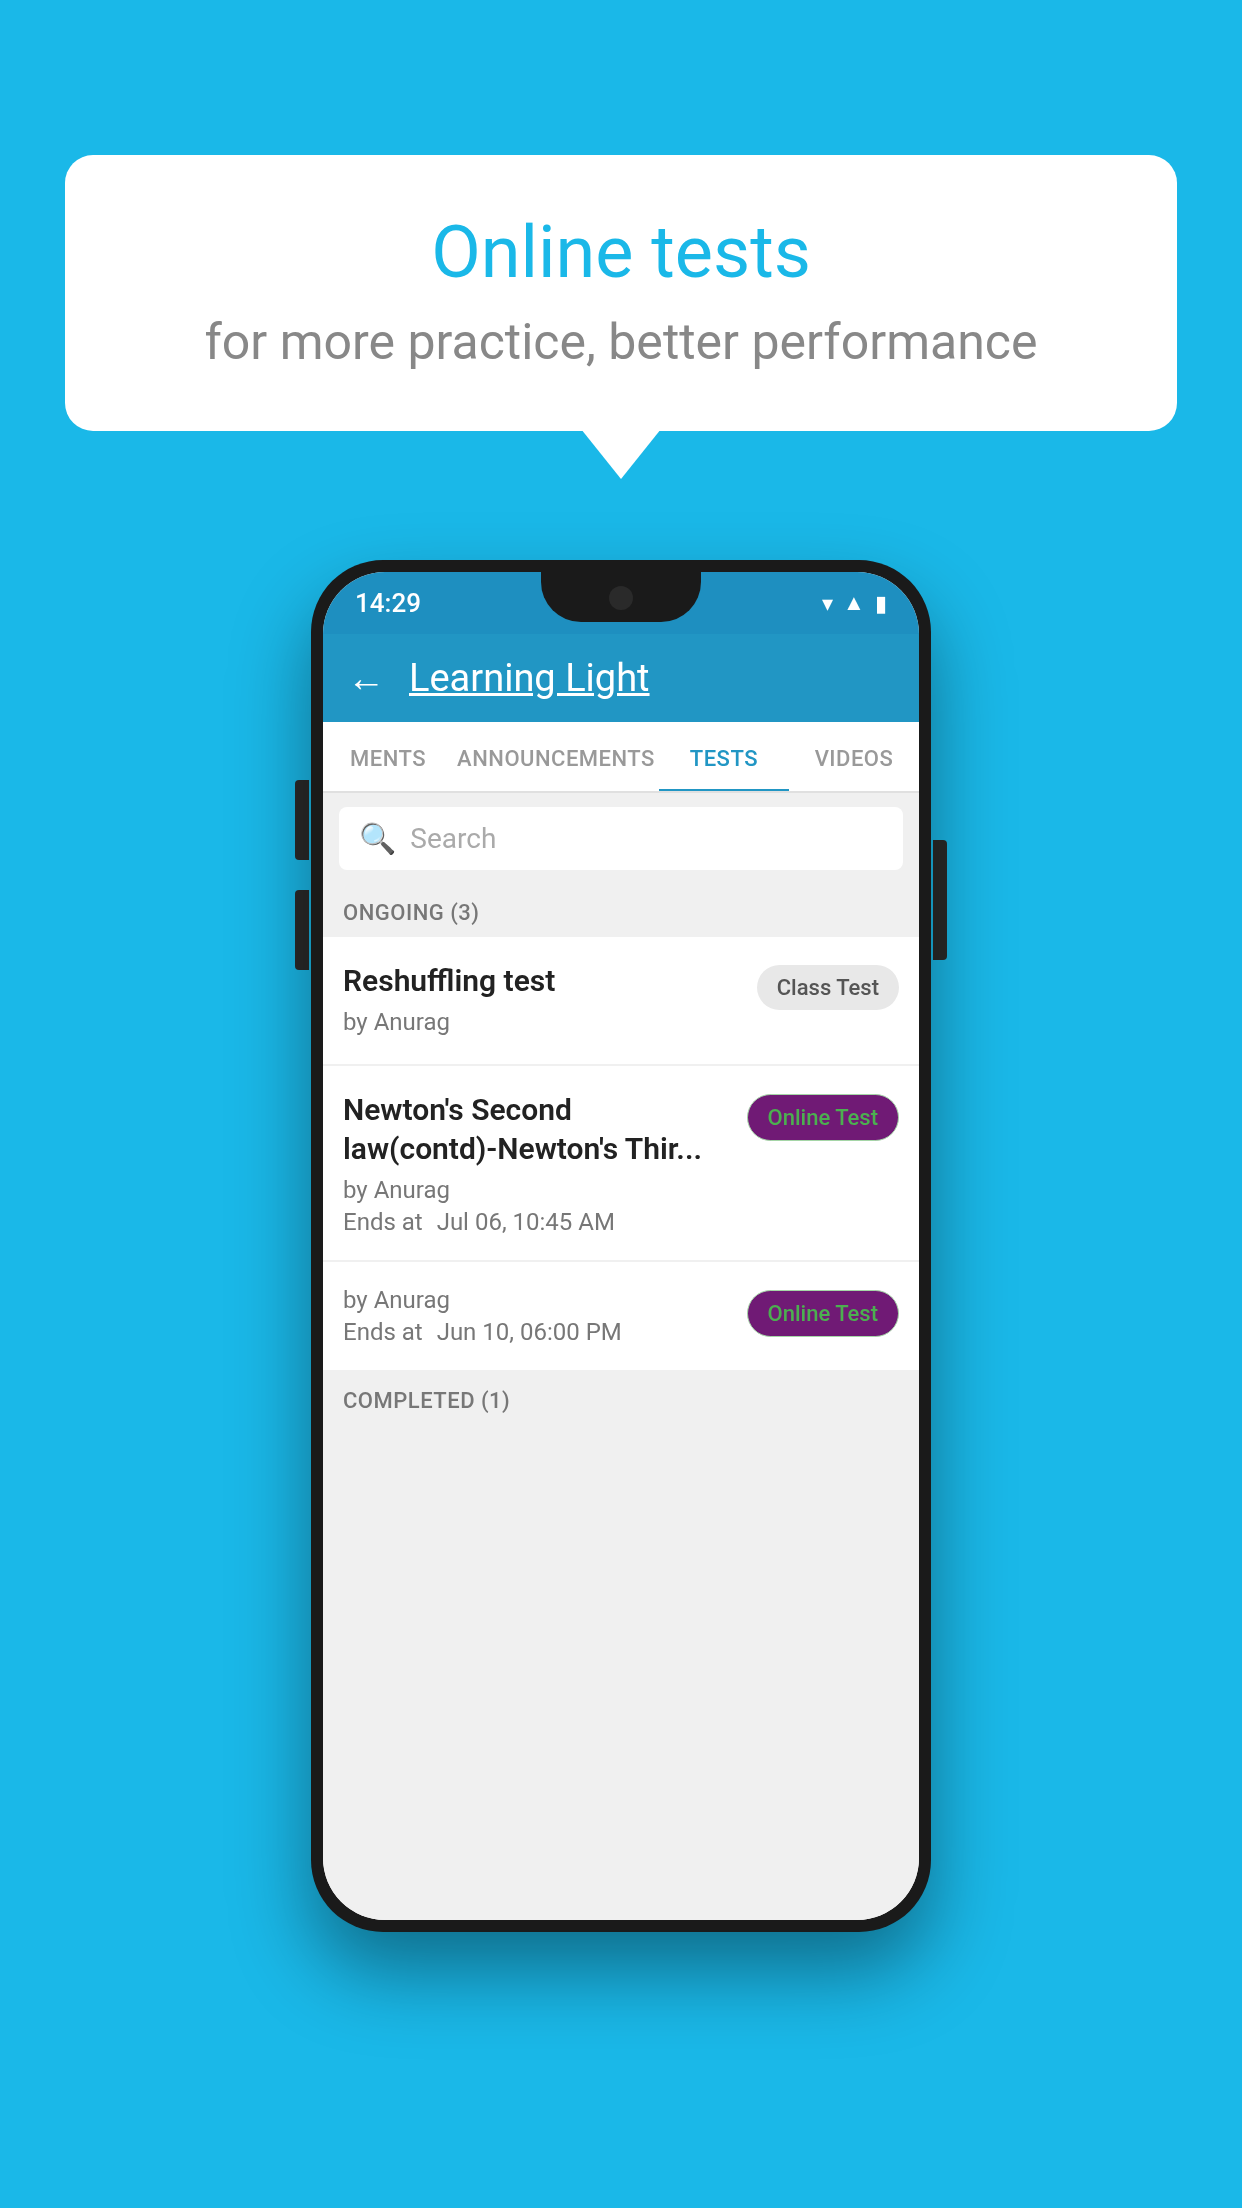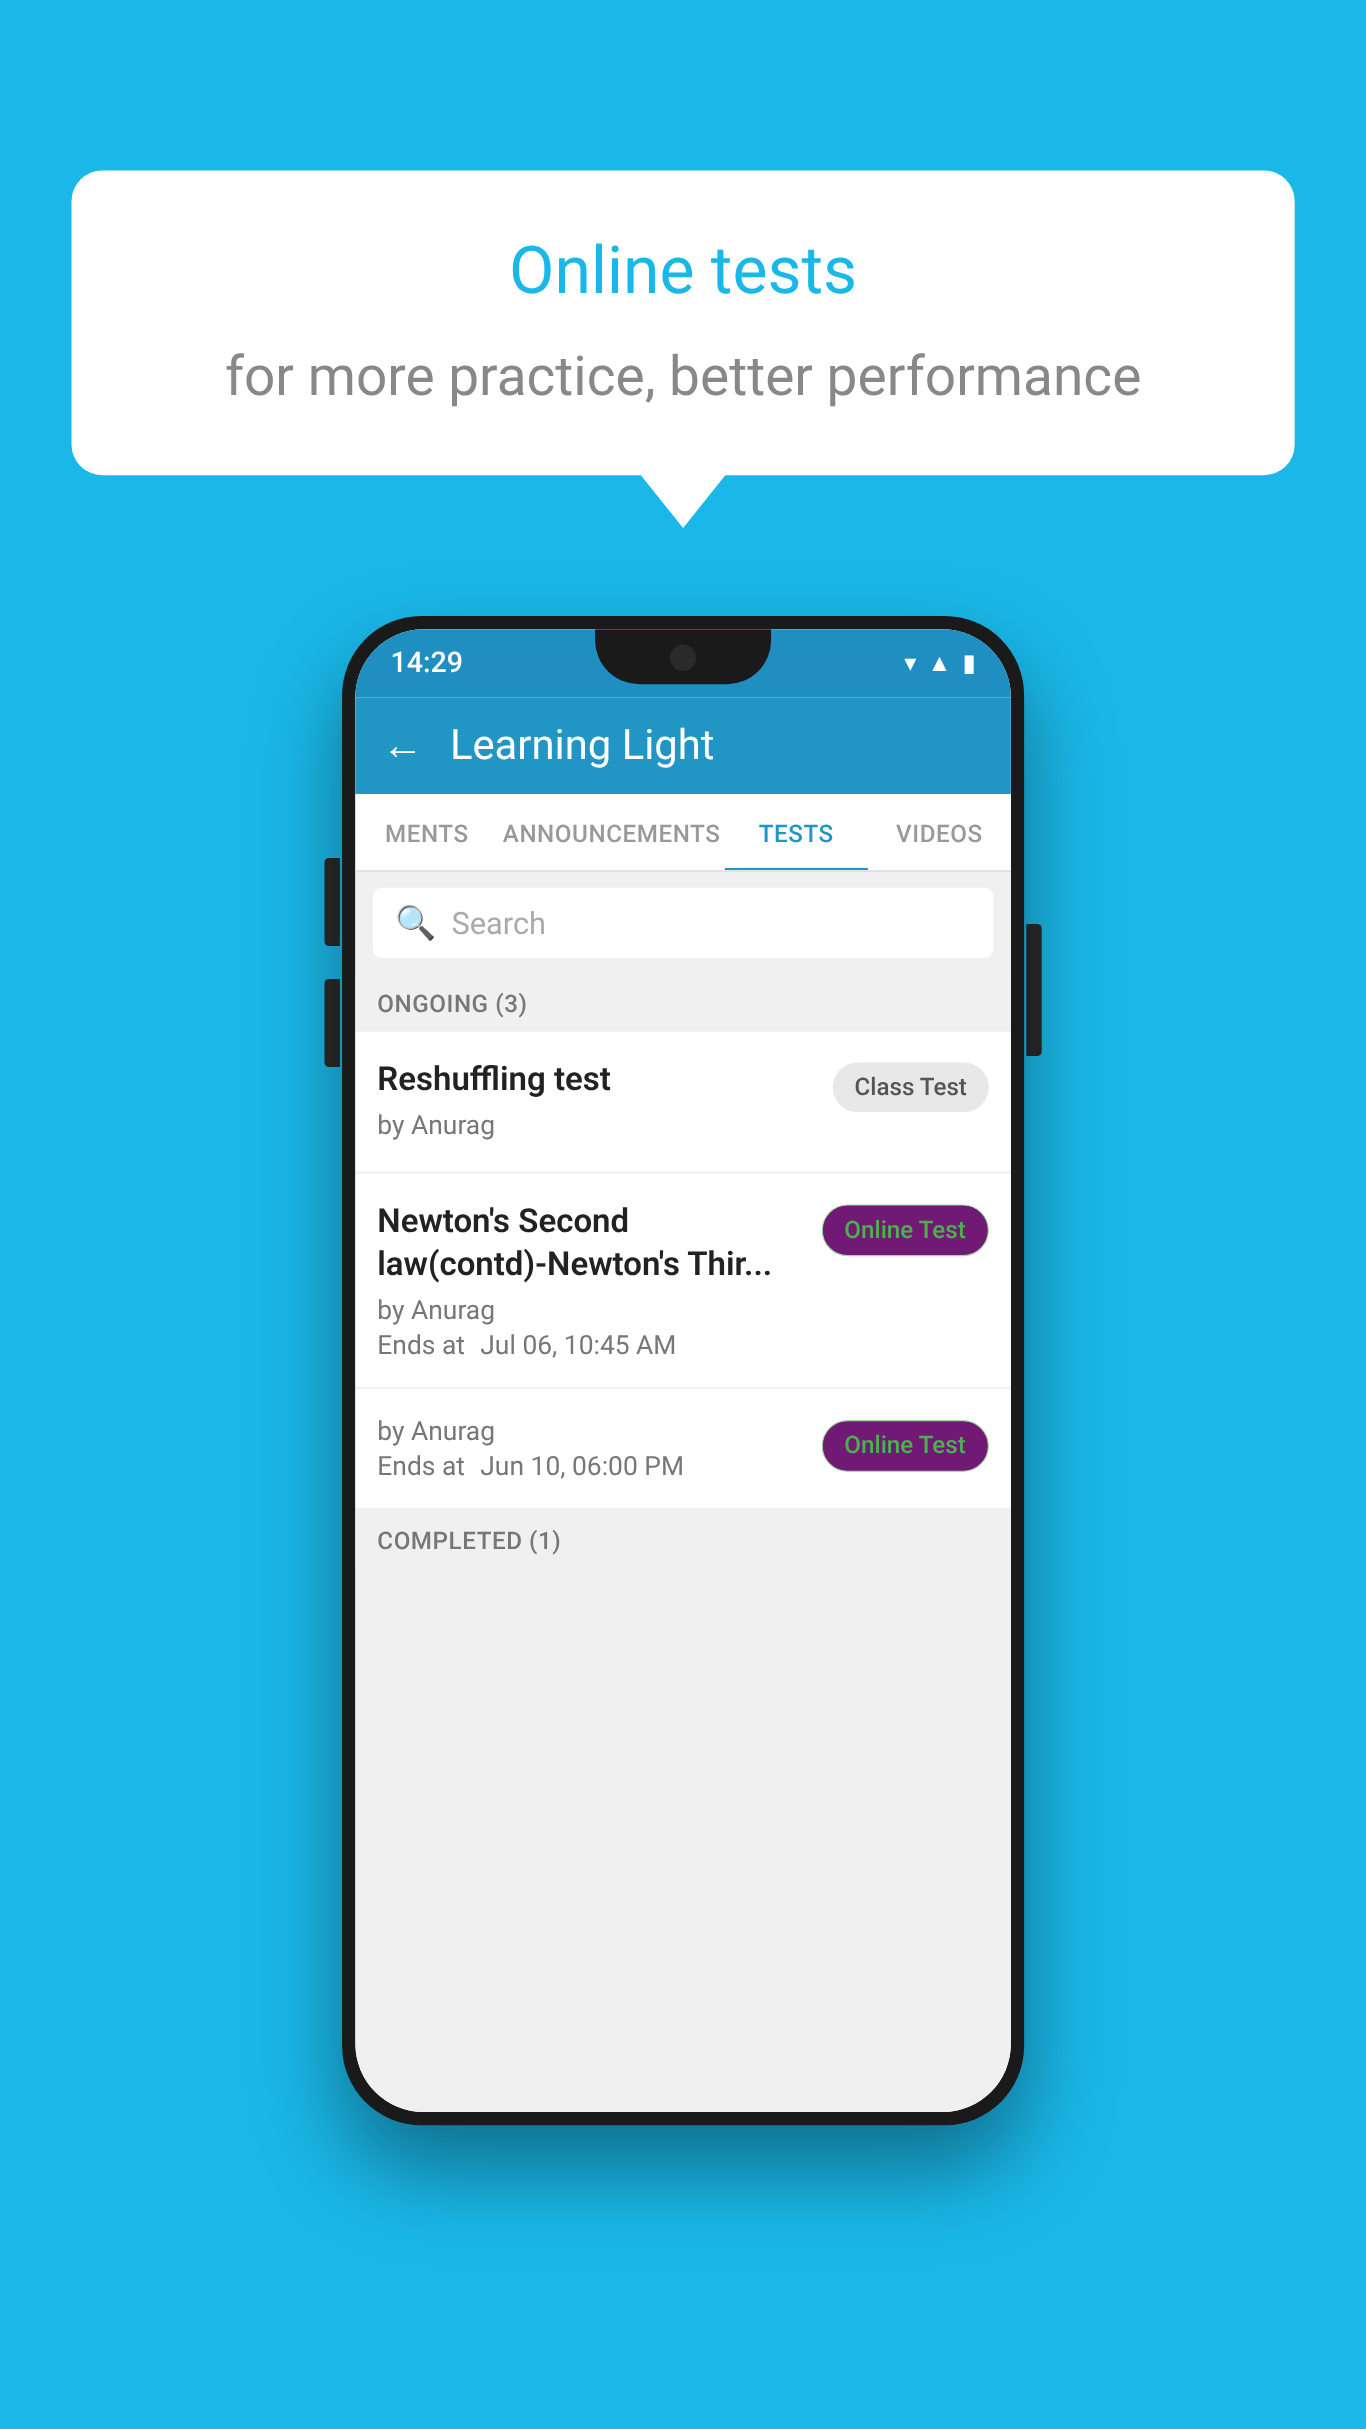--- a/index.html
+++ b/index.html
@@ -37,24 +37,24 @@
       left: 50%;
       transform: translateX(-50%);
       width: 0;
       height: 0;
       border-left: 40px solid transparent;
       border-right: 40px solid transparent;
       border-top: 50px solid white;
     }
 
     .bubble-title {
-      font-size: 60px;
+      font-size: 72px;
       color: #1ab8e8;
       font-weight: 400;
-      margin-bottom: 33px;
+      margin-bottom: 18px;
     }
 
     .bubble-subtitle {
       font-size: 50px;
       color: #888;
       font-weight: 400;
     }
 
     
     .phone-wrapper {
@@ -153,20 +153,21 @@
     .back-arrow {
       color: white;
       font-size: 38px;
       margin-right: 24px;
     }
 
     .app-title {
       color: white;
       font-size: 38px;
       font-weight: 400;
+      text-decoration: underline;
     }
 
     
     .tabs-container {
       background: white;
       display: flex;
       border-bottom: 2px solid #e0e0e0;
       flex-shrink: 0;
       overflow: hidden;
     }

